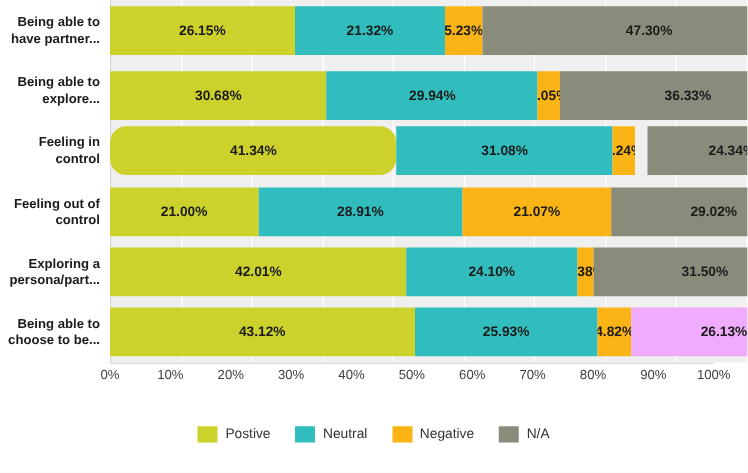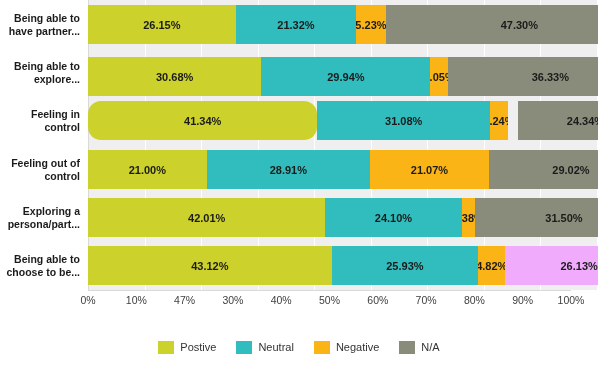--- a/index.html
+++ b/index.html
@@ -262,21 +262,21 @@
             <span class="seg-label">26.13%</span>
           </div>
         </div>
       </div>
   </div>
 
   <div class="axis-line"></div>
   <div class="x-axis">
       <div class="x-tick" style="left: 0%;">0%</div>
       <div class="x-tick" style="left: 10%;">10%</div>
-      <div class="x-tick" style="left: 20%;">47%</div>
+      <div class="x-tick" style="left: 20%;">20%</div>
       <div class="x-tick" style="left: 30%;">30%</div>
       <div class="x-tick" style="left: 40%;">40%</div>
       <div class="x-tick" style="left: 50%;">50%</div>
       <div class="x-tick" style="left: 60%;">60%</div>
       <div class="x-tick" style="left: 70%;">70%</div>
       <div class="x-tick" style="left: 80%;">80%</div>
       <div class="x-tick" style="left: 90%;">90%</div>
       <div class="x-tick" style="left: 100%;">100%</div>
     </div>
 

